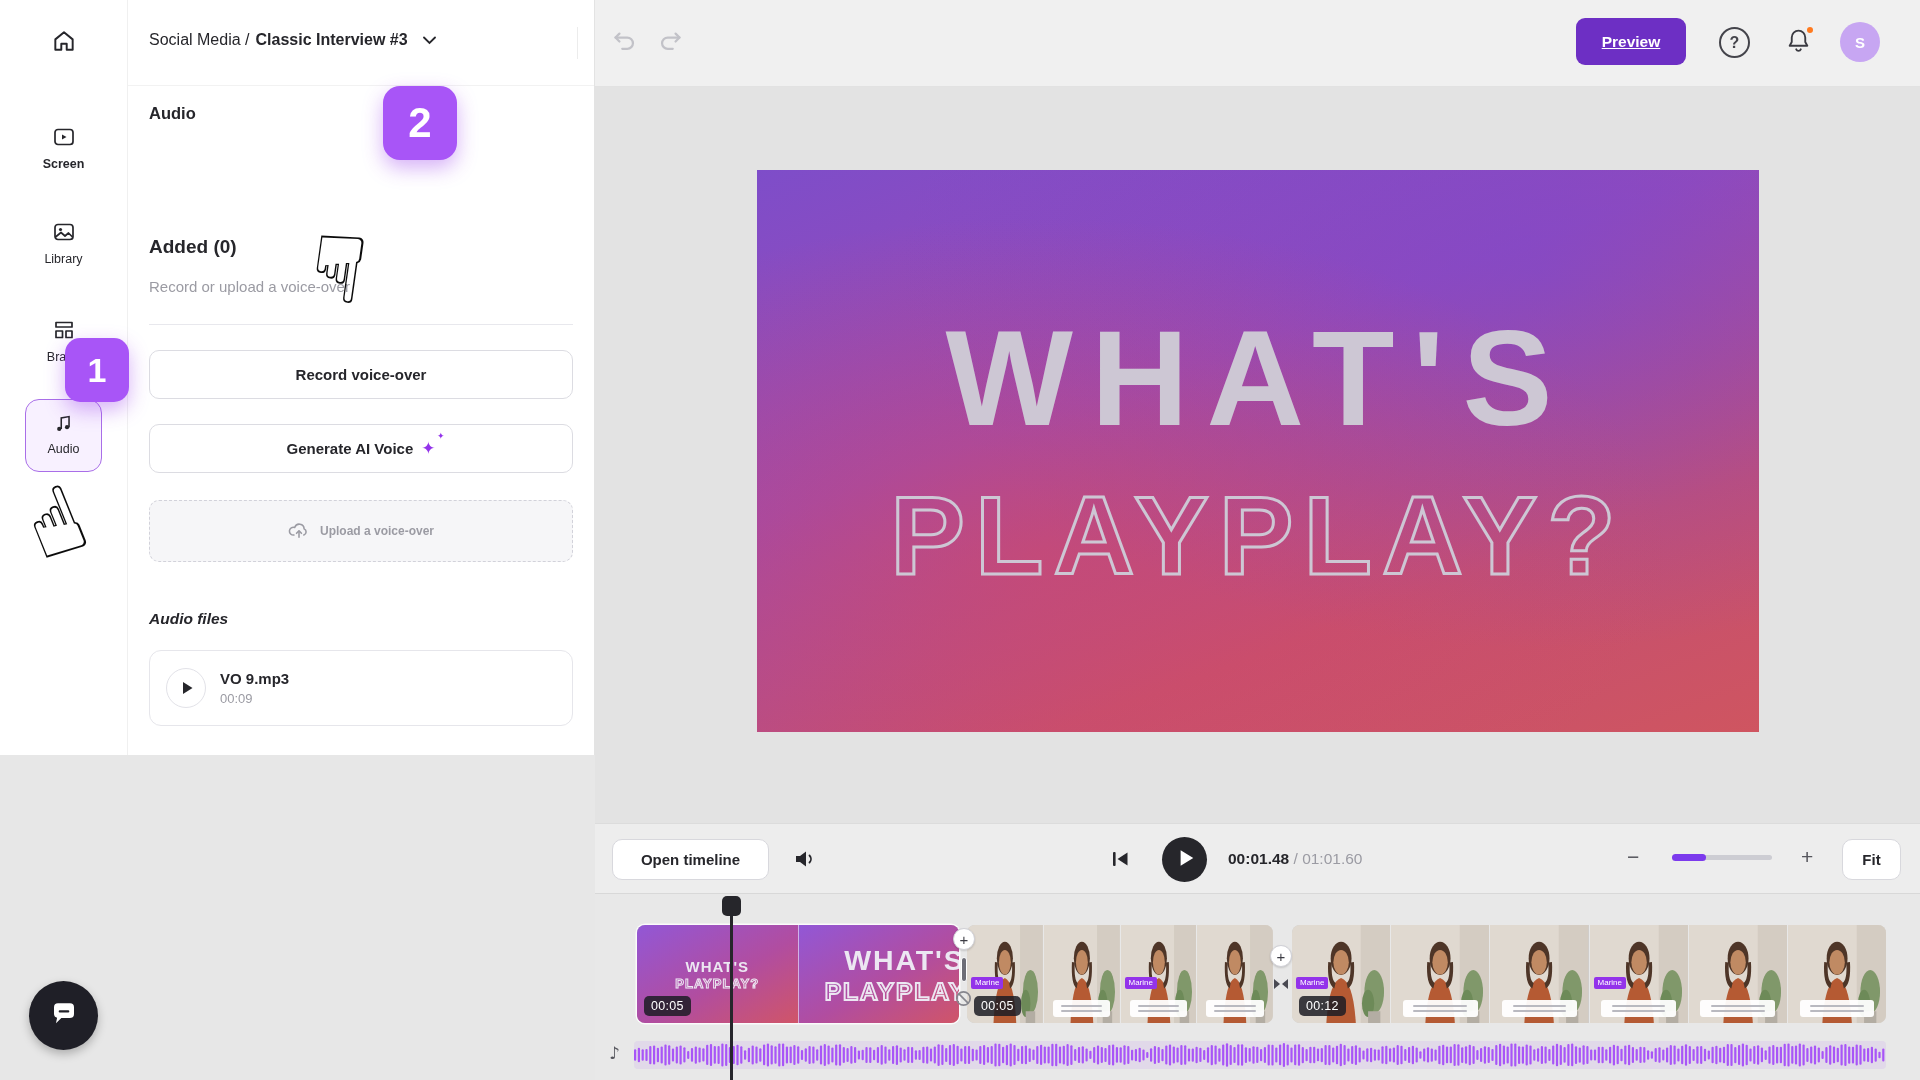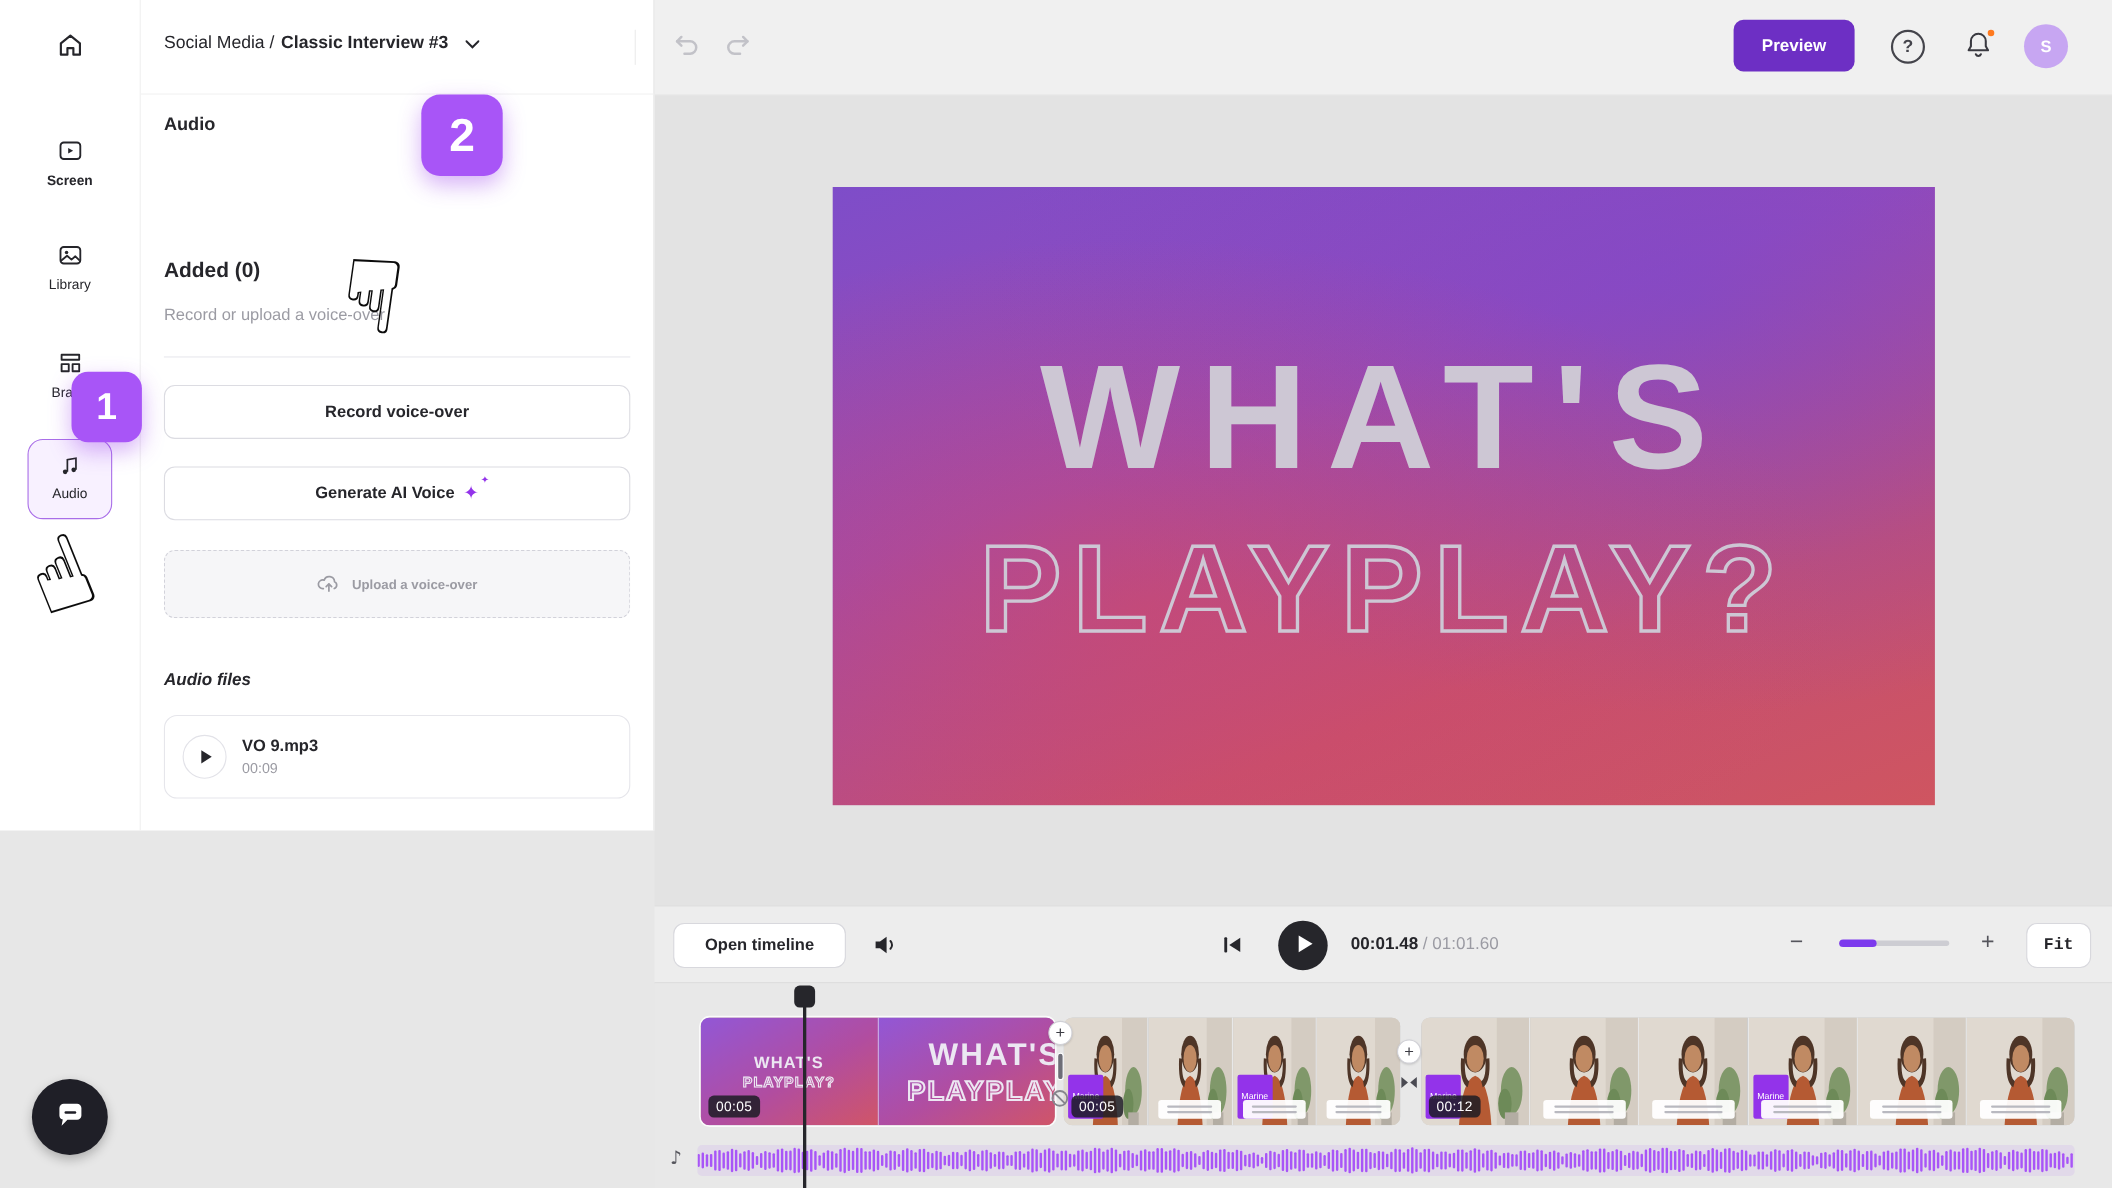--- a/index.html
+++ b/index.html
@@ -40,21 +40,21 @@
   .file-play { width:40px; height:40px; min-width:40px; border:1px solid #e2e2e8; border-radius:50%; background:#fff; display:flex; align-items:center; justify-content:center; }
   .file-play svg { margin-left:2px; }
   .file-meta { display:flex; flex-direction:column; gap:4px; }
   .file-name { font-size:15px; font-weight:600; }
   .file-duration { font-size:13px; color:#9b9ba3; }
 
   
   .top-strip { position:absolute; left:595px; top:0; width:1325px; height:87px; background:#f0f0f0; border-bottom:1px solid #e2e2e2; }
   .undo-btn { position:absolute; left:16px; top:28px; background:none; border:none; }
   .redo-btn { position:absolute; left:62px; top:28px; background:none; border:none; }
-  .preview-btn { position:absolute; left:981px; top:18px; width:110px; height:47px; background:#6d2fc4; color:#fff; font-size:15.5px; font-weight:600; border:none; border-radius:9px; }
+  .preview-btn { position:absolute; left:981px; top:18px; width:110px; height:47px; background:#6d2fc4; color:#fff; font-size:15.5px; font-weight:600; border:none; border-radius:9px;text-decoration:underline; }
   .help-btn { position:absolute; left:1124px; top:27px; width:31px; height:31px; border:2px solid #44444b; border-radius:50%; display:flex; align-items:center; justify-content:center; font-size:16px; font-weight:700; color:#44444b; background:none; }
   .bell-btn { position:absolute; left:1186px; top:25px; width:34px; height:34px; background:none; border:none; }
   .bell-dot { position:absolute; right:0; top:0; width:10px; height:10px; background:#ff7a1f; border:2px solid #f0f0f0; border-radius:50%; }
   .avatar { position:absolute; left:1245px; top:22px; width:40px; height:40px; border-radius:50%; background:#c7a6f2; color:#fff; font-weight:700; font-size:15px; display:flex; align-items:center; justify-content:center; cursor:pointer; }
 
   
   .canvas-area { position:absolute; left:595px; top:87px; width:1325px; height:736px; background:#e3e3e3; }
   .video-canvas { position:absolute; left:162px; top:83px; width:1002px; height:562px; overflow:hidden;
      background:linear-gradient(160deg,#7e4dc9 0%,#9a4ab4 38%,#c44f72 72%,#cf5560 100%);
      display:flex; flex-direction:column; align-items:center; justify-content:center; gap:34px; }
@@ -70,38 +70,38 @@
   .speaker-btn { position:absolute; left:198px; top:23px; background:none; border:none; }
   .skip-btn { position:absolute; left:513px; top:23px; background:none; border:none; }
   .play-btn { position:absolute; left:567px; top:13px; width:45px; height:45px; border-radius:50%; background:#26262b; border:none; display:flex; align-items:center; justify-content:center; padding-left:3px; }
   .time-display { position:absolute; left:633px; top:26px; font-size:15.5px; white-space:nowrap; }
   .time-current { font-weight:700; color:#26262b; }
   .time-rest { color:#9b9ba3; font-weight:400; }
   .zoom-out { position:absolute; left:1032px; top:21px; font-size:21px; color:#55555c; background:none; border:none; }
   .zoom-slider { position:absolute; left:1077px; top:31px; width:100px; height:5px; background:#cdcdd3; border-radius:3px; cursor:pointer; }
   .zoom-fill { position:absolute; left:0; top:-1px; width:34px; height:7px; background:#7c3aed; border-radius:4px; }
   .zoom-in { position:absolute; left:1206px; top:21px; font-size:21px; color:#55555c; background:none; border:none; }
-  .fit-btn { position:absolute; left:1247px; top:15px; width:59px; height:41px; background:#fff; border:1px solid #d8d8dd; border-radius:10px; font-size:15px; font-weight:600; color:#26262b;font-family:Liberation Mono, monospace; }
+  .fit-btn { position:absolute; left:1247px; top:15px; width:59px; height:41px; background:#fff; border:1px solid #d8d8dd; border-radius:10px; font-size:15px; font-weight:600; color:#26262b; }
 
   
   .timeline-area { position:absolute; left:595px; top:894px; width:1325px; height:186px; background:#e8e8e8; }
   .clip { position:absolute; top:31px; height:98px; border-radius:8px; overflow:hidden; background:#ccc; cursor:pointer; }
   .clip-1 { left:42px; width:322px; box-shadow:0 0 0 1.5px rgba(255,255,255,.8); }
   .clip-2 { left:372px; width:306px; }
   .clip-3 { left:697px; width:594px; }
   .frames { display:flex; width:100%; height:100%; }
   .frame { position:relative; flex:1; height:100%; overflow:hidden; border-right:1px solid rgba(255,255,255,.55); }
   .frame:last-child { border-right:none; }
   .title-frame { background:linear-gradient(150deg,#9257d6 0%,#b14da0 55%,#d05568 100%); display:flex; align-items:center; justify-content:center; }
   .tf { display:flex; flex-direction:column; align-items:center; gap:3px; }
   .tf1 { font-size:15px; font-weight:700; color:#ece7f2; letter-spacing:1px; line-height:1; }
   .tf2 { font-size:13px; font-weight:700; color:transparent; -webkit-text-stroke:1px #ece7f2; letter-spacing:1px; line-height:1; }
   .zoomed .tf { transform:scale(1.9) translateX(16%); }
   .video-frame svg { position:absolute; inset:0; width:100%; height:100%; }
-  .mini-tag { position:absolute; left:4px; top:52px; background:#9333ea; color:#fff; font-size:8px; line-height:1; padding:16px 4px; border-radius:2px; z-index:2; }
+  .mini-tag { position:absolute; left:4px; top:52px; background:#9333ea; color:#fff; font-size:8px; line-height:1; padding:2px 4px; border-radius:2px; z-index:2; }
   .mini-caption { position:absolute; left:12%; right:12%; bottom:6px; height:17px; background:rgba(255,255,255,.95); border-radius:3px; display:flex; flex-direction:column; gap:3px; justify-content:center; align-items:center; z-index:2; }
   .mini-caption i { display:block; width:72%; height:2px; background:#b9b9c0; border-radius:1px; }
   .clip-badge { position:absolute; left:7px; bottom:7px; background:rgba(28,28,36,.85); color:#fff; font-size:12.5px; padding:3px 7px; border-radius:5px; z-index:3; letter-spacing:.3px; }
   .add-btn { position:absolute; width:22px; height:22px; background:#fff; border:1px solid #d0d0d6; border-radius:50%; color:#3c3c44; font-size:15px; line-height:19px; text-align:center; box-shadow:0 1px 2px rgba(0,0,0,.15); z-index:6; padding:0; }
   .tr1-plus { left:358px; top:34px; }
   .tr1-bar { position:absolute; left:366px; top:63px; width:6px; height:25px; background:#6e6e77; border:1px solid #fff; border-radius:3px; z-index:6; }
   .tr1-slash { position:absolute; left:360px; top:96px; z-index:6; background:none; border:none; }
   .tr2-plus { left:675px; top:51px; }
   .tr2-bowtie { position:absolute; left:678px; top:84px; z-index:6; background:none; border:none; }
   .playhead-line { position:absolute; left:135px; top:3px; width:3px; height:183px; background:#26262b; z-index:8; }

